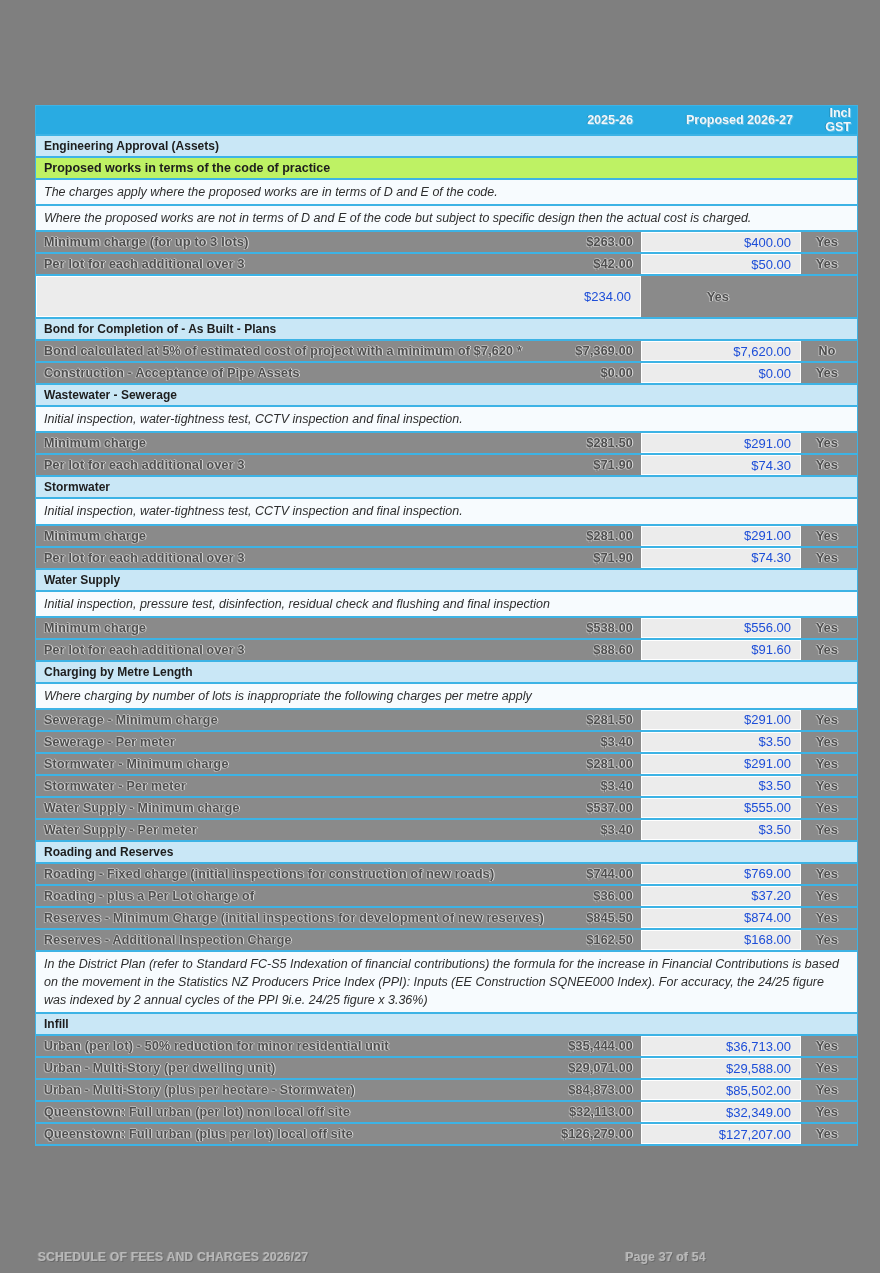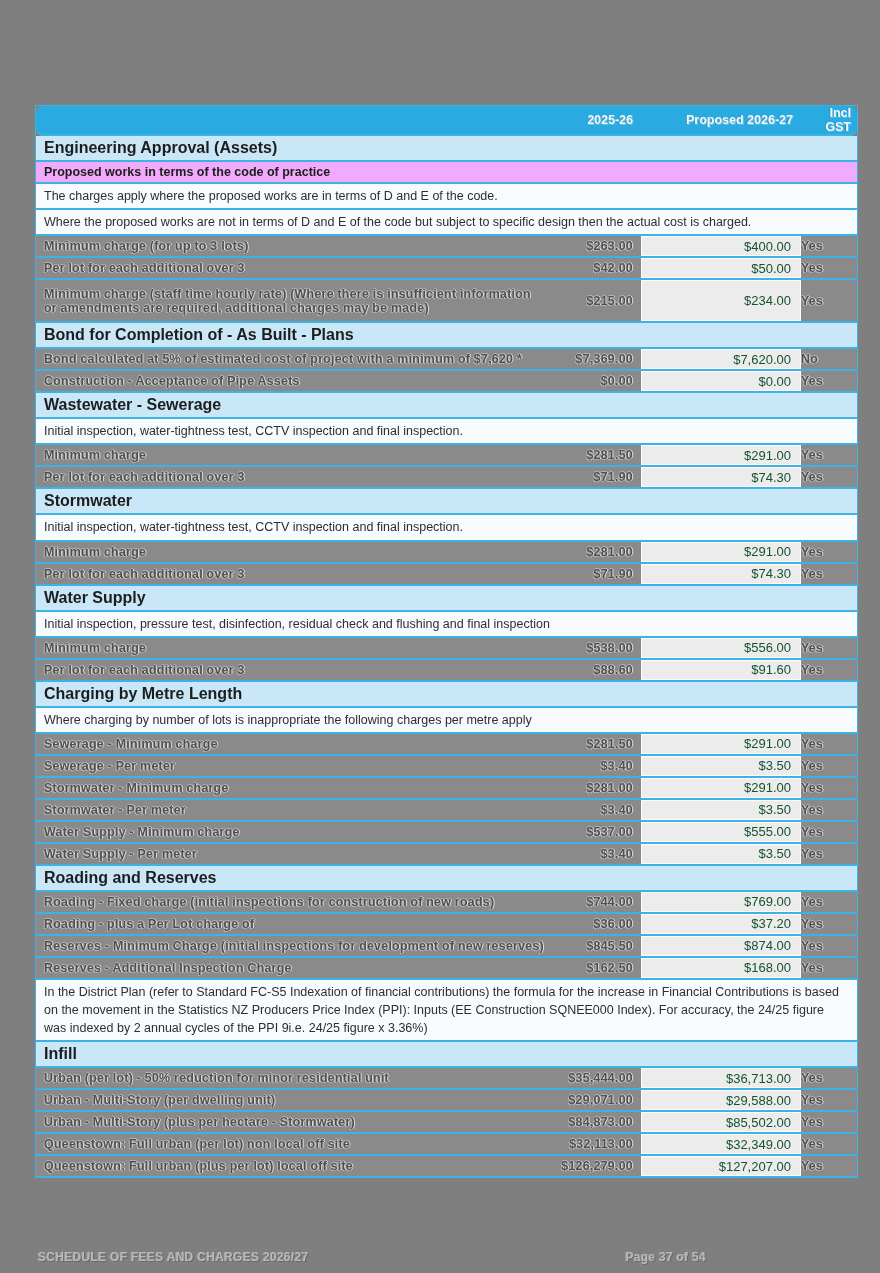--- a/index.html
+++ b/index.html
@@ -30,54 +30,53 @@
     grid-template-columns:605px 160px 58px;
     align-items:center;
     border-bottom:2px solid var(--rowline);
     min-height:20px;
   }
   .row.full{display:block;}
   .head-row{
     background:var(--accent);
     min-height:23px;
     grid-template-columns:448px 157px 160px 58px;
-    border-radius:7px;
   }
   .head-cell{
     color:#f2f7fa; font-weight:bold; font-size:12.5px;
     text-align:right; padding-right:8px;
     text-shadow:1px 1px 0 rgba(255,255,255,.25), -1px 0 0 rgba(20,90,120,.35);
   }
   .section-row{background:var(--sectionbg);}
-  .section-row .lbl{font-weight:bold; color:#1d1d1d; font-size:16px; padding:3px 8px;}
-  .bold-row{background:#f0abfc;}
+  .section-row .lbl{font-weight:bold; color:#1d1d1d; font-size:12px; padding:3px 8px;}
+  .bold-row{background:#bef264;}
   .bold-row .lbl{font-weight:bold; color:#1d1d1d; font-size:12.5px; padding:3px 8px;}
   .italic-row{background:#f7fbfe;}
-  .italic-row .lbl{color:#2e2e2e; font-size:12.5px; padding:3px 8px; line-height:1.45;}
+  .italic-row .lbl{font-style:italic; color:#2e2e2e; font-size:12.5px; padding:3px 8px; line-height:1.45;}
   .data-row{background:var(--graybg);}
   .label-val{
     display:flex; align-items:center; justify-content:space-between;
     padding:2px 8px 2px 8px; min-height:20px;gap:37px;
   }
   .label-val .lbl{max-width:500px;}
   .ghost{
     color:#4f4f4f; font-size:12.5px; font-weight:600;
     text-shadow:1px 0 0 rgba(235,235,235,.85), -1px 1px 0 rgba(210,210,210,.55), 0 -1px 0 rgba(255,255,255,.35);
     letter-spacing:.2px;
   }
   .proposed-cell{
     background:var(--cellbg);
     box-shadow:inset 0 0 0 1px #ffffff;
     height:100%;
     display:flex; align-items:center; justify-content:flex-end;
     padding-right:10px;
-    color:#14532d; font-size:13px;
+    color:#1d4ed8; font-size:13px;
   }
   .gst-cell{
-    text-align:left; padding-right:6px;
+    text-align:center; padding-right:6px;
   }
   .footer{
     position:absolute; left:0; width:731px; top:1250px;
     display:flex; justify-content:space-between;
     padding:0 25px 0 38px;
   }
   .footer .ghost-light{
     color:#b9b9b9; font-size:12px; font-weight:bold;
     text-shadow:1px 1px 0 #696969, -1px 0 0 rgba(255,255,255,.25);
     letter-spacing:.3px;
@@ -116,24 +115,20 @@
       </div>
       <div class="row data-row">
         <div class="label-val">
           <span class="lbl ghost">Per lot for each additional over 3</span>
           <span class="ghost">$42.00</span>
         </div>
         <div class="proposed-cell">$50.00</div>
         <div class="gst-cell ghost">Yes</div>
       </div>
       <div class="row data-row" style="min-height: 43px;">
-        <div class="label-val">
-          <span class="lbl ghost">Minimum charge (staff time hourly rate) (Where there is insufficient information or amendments are required, additional charges may be made)</span>
-          <span class="ghost">$215.00</span>
-        </div>
         <div class="proposed-cell">$234.00</div>
         <div class="gst-cell ghost">Yes</div>
       </div>
       <div class="row full section-row">
         <div class="lbl">Bond for Completion of - As Built - Plans</div>
       </div>
       <div class="row data-row">
         <div class="label-val">
           <span class="lbl ghost">Bond calculated at 5% of estimated cost of project with a minimum of $7,620 *</span>
           <span class="ghost">$7,369.00</span>

